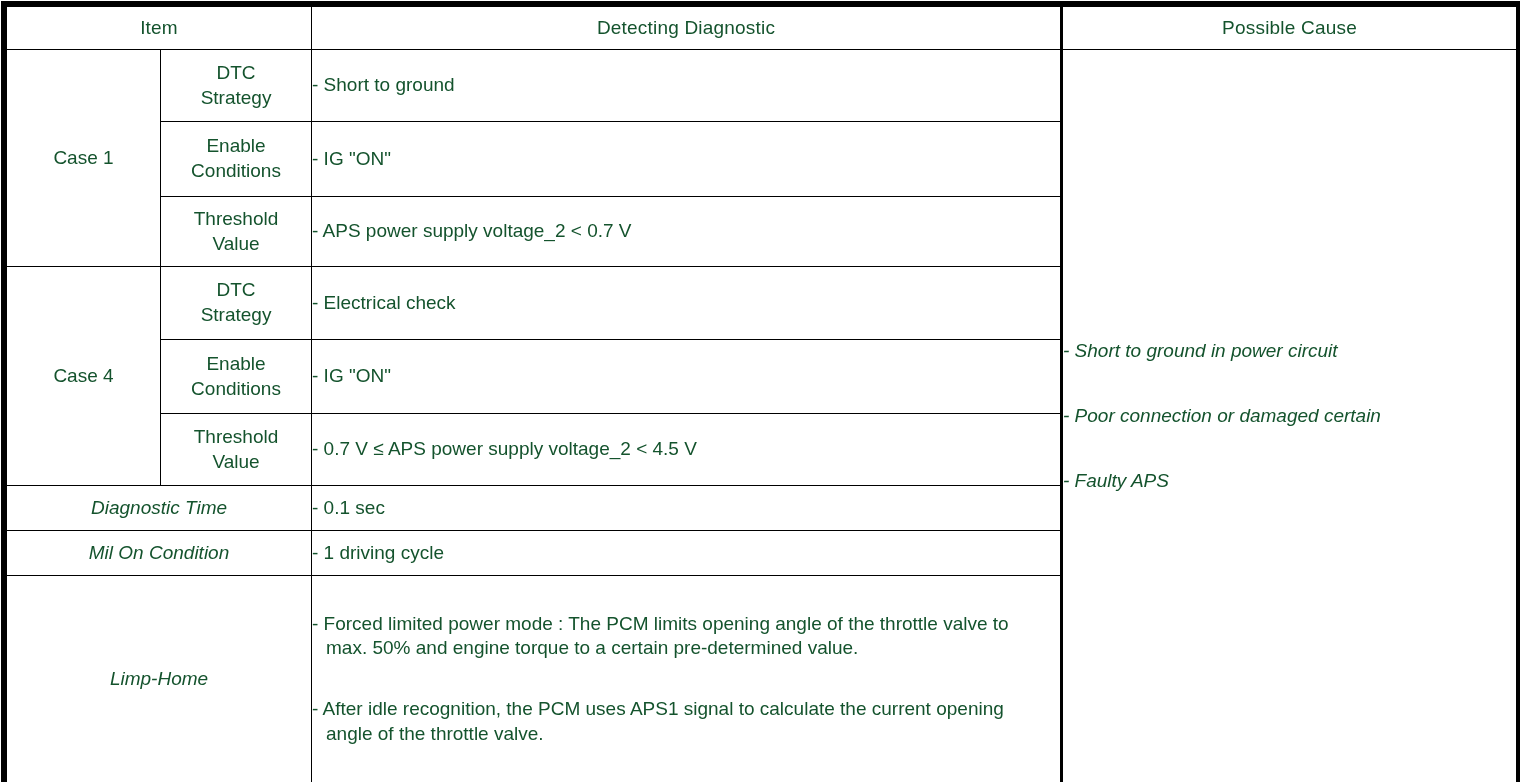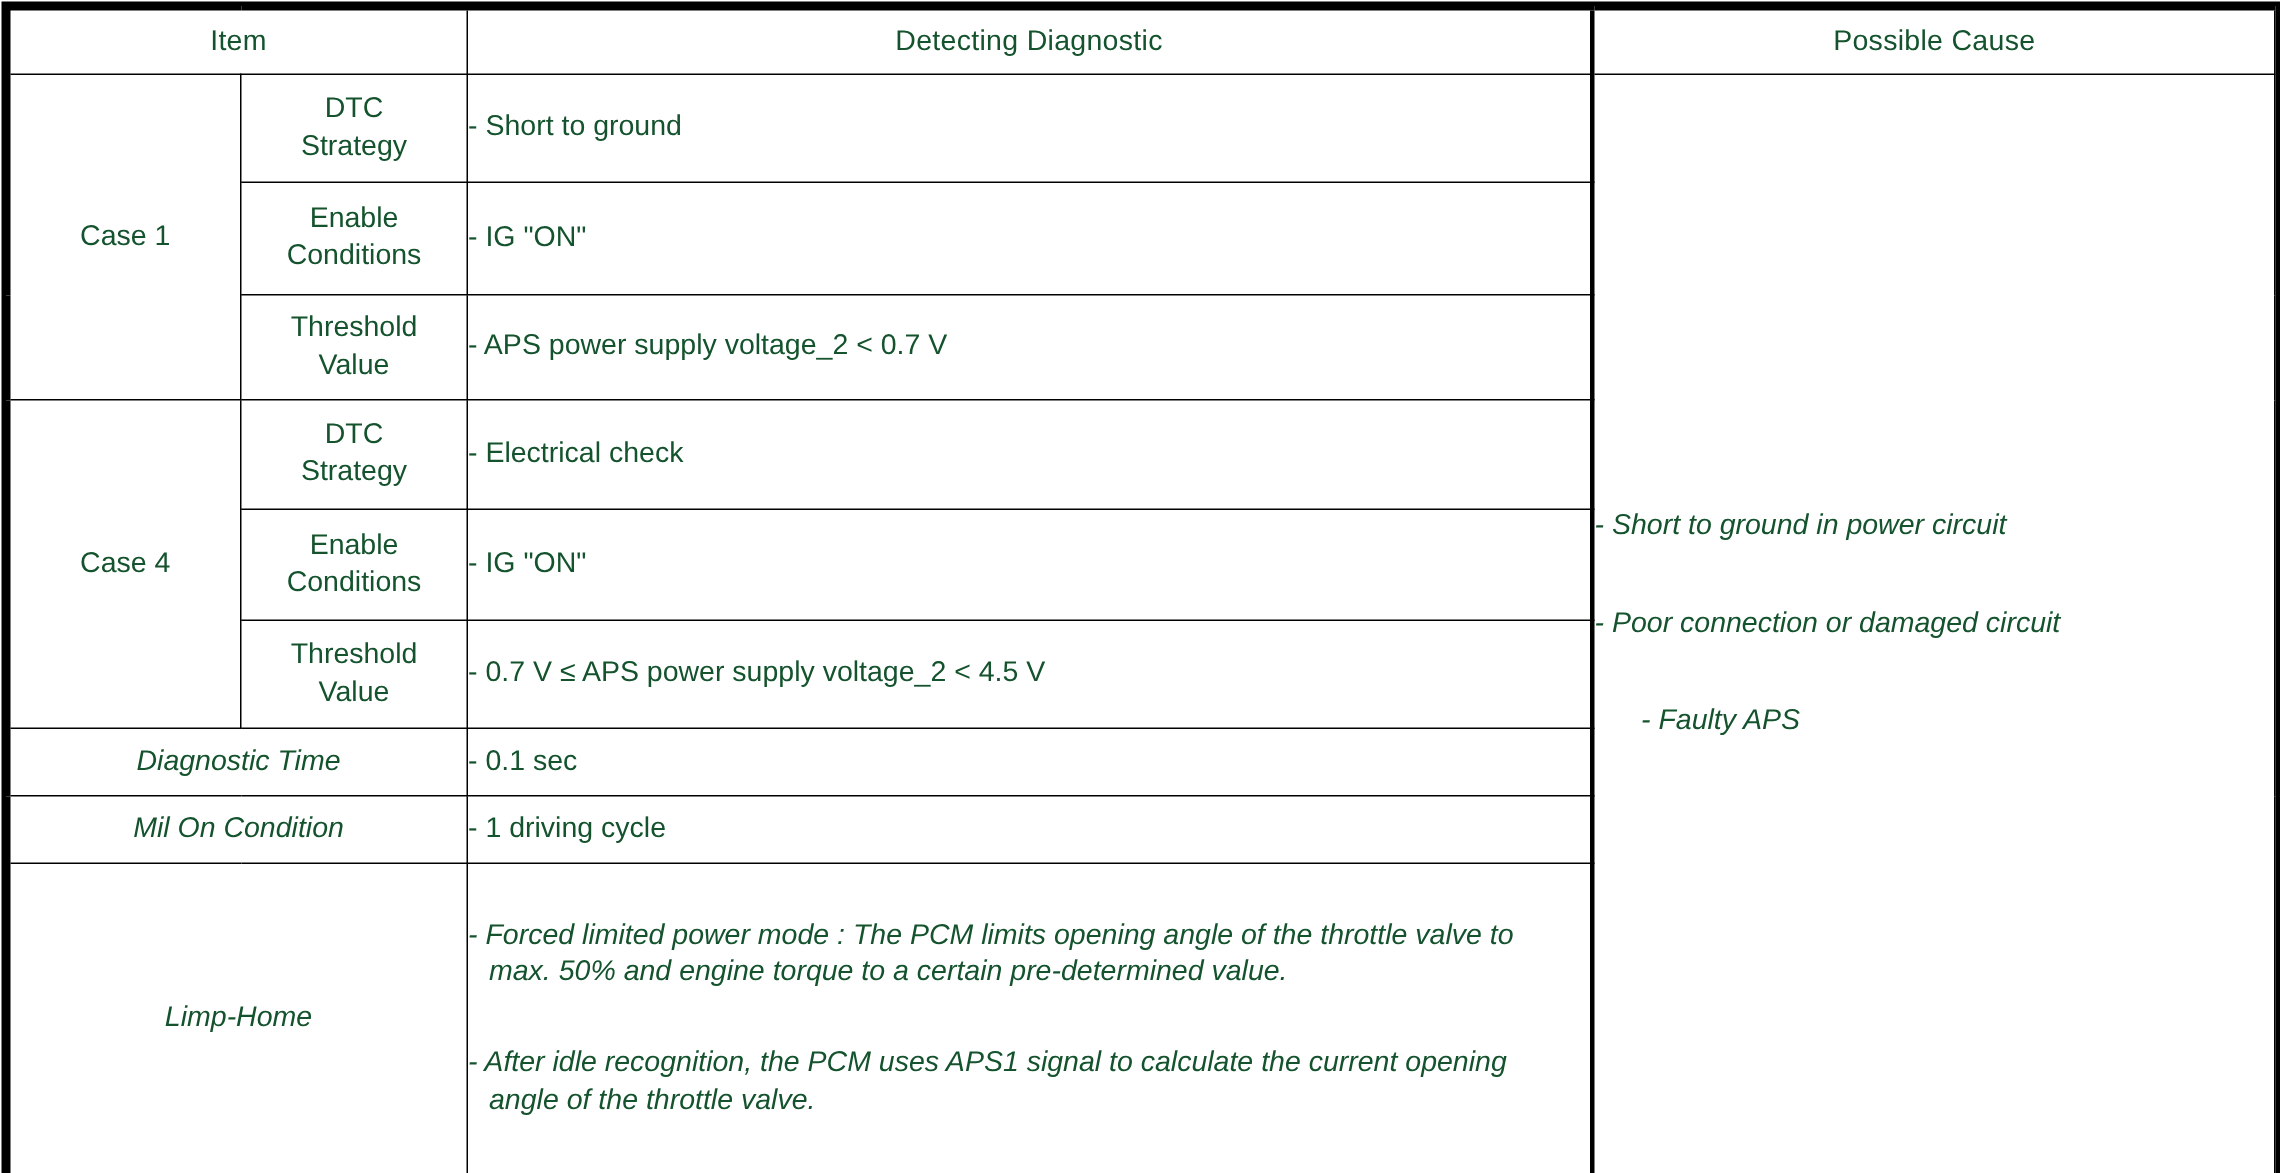--- a/index.html
+++ b/index.html
@@ -89,40 +89,39 @@
   .cause-list {
     display: block;
   }
   .cause-list .cause-item {
     display: block;
     white-space: nowrap;
     margin: 0 0 40px 0;
     font-size: 19px;
     font-style: italic;
   }
-  .cause-list .cause-item:last-child { margin-bottom: 0; padding-left: 31px; }
+  .cause-list .cause-item:last-child { margin-bottom: 0; }
 
   .para {
     display: block;
     margin: 0;
     padding: 0;
   }
   .para + .para { margin-top: 36px; }
 
   .hang {
     display: block;
     padding-left: 14px;
     text-indent: -14px;
     max-width: 715px;
   }
 
   .limp-cell {
     padding: 10px 12px 10px 12px;
     vertical-align: middle;
-    font-style: italic;
   }
 </style>
 </head>
 <body>
 
 <div class="sheet">
   <table class="dtc">
     <colgroup>
       <col class="c-item">
       <col class="c-sub">
@@ -140,21 +139,21 @@
       <tr style="height:72px;">
         <td rowspan="3" class="case-label thick-left">Case 1</td>
         <td class="sub-label">
           <span>DTC</span><br>
           <span>Strategy</span>
         </td>
         <td class="detect-cell">- Short to ground</td>
         <td rowspan="11" class="cause-cell col-cause">
           <span class="cause-list">
             <span class="cause-item">- Short to ground in power circuit</span>
-            <span class="cause-item">- Poor connection or damaged circuit</span>
+            <span class="cause-item">- Poor connection or damaged certain</span>
             <span class="cause-item">- Faulty APS</span>
           </span>
         </td>
       </tr>
 
       <tr style="height:75px;">
         <td class="sub-label">
           <span>Enable</span><br>
           <span>Conditions</span>
         </td>

